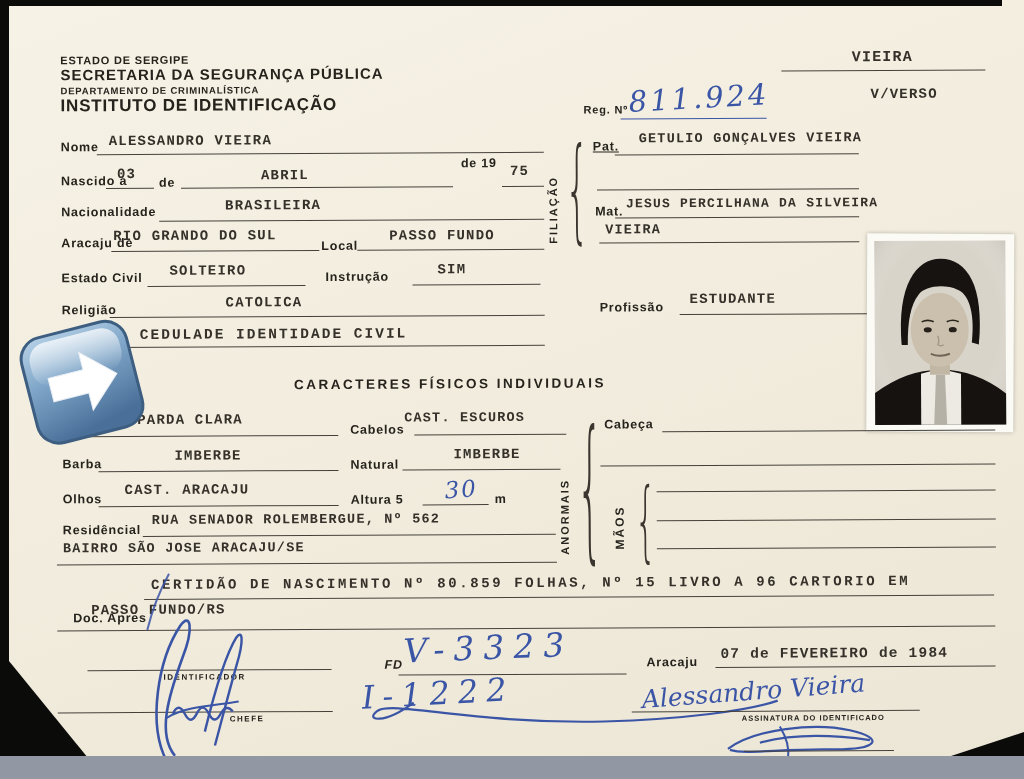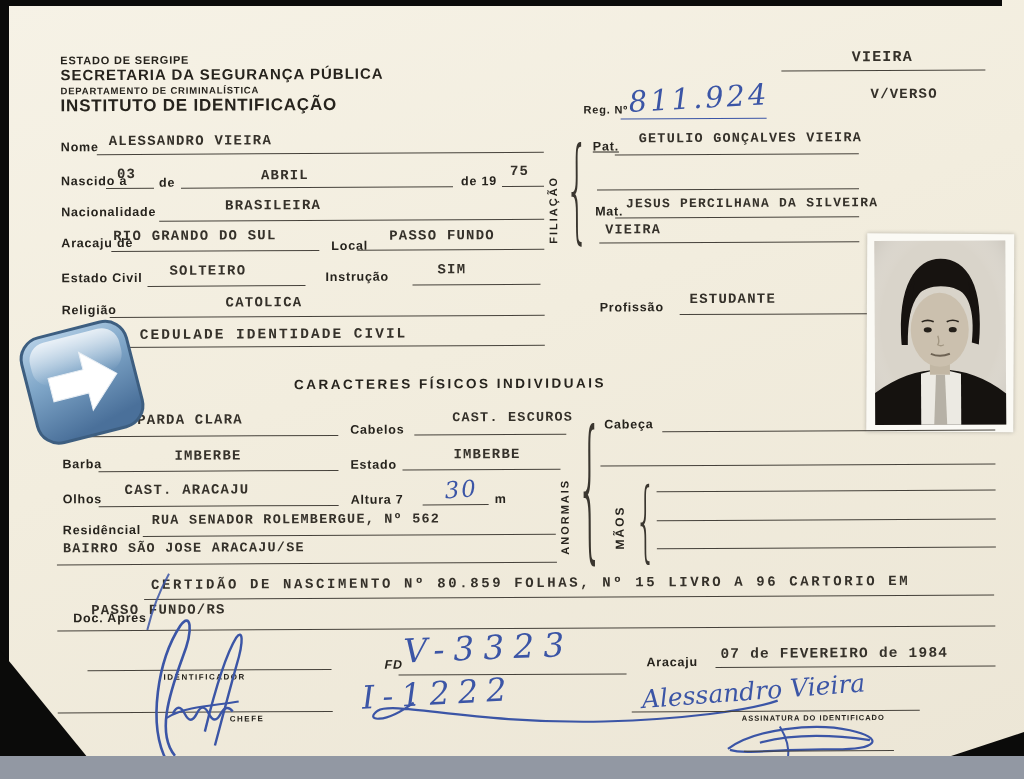--- a/index.html
+++ b/index.html
@@ -42,32 +42,32 @@
     <div class="lbl" style="left:62px;top:138px;">Nome</div>
     <div class="typed" style="left:110px;top:131px;">ALESSANDRO VIEIRA</div>
     <div class="fline" style="left:98px;top:152px;width:447px;"></div>
 
     <div class="lbl" style="left:62px;top:172px;">Nascido a</div>
     <div class="typed" style="left:118px;top:164px;">03</div>
     <div class="fline" style="left:107px;top:186px;width:48px;"></div>
     <div class="lbl" style="left:160px;top:174px;">de</div>
     <div class="typed" style="left:262px;top:166px;">ABRIL</div>
     <div class="fline" style="left:182px;top:186px;width:272px;"></div>
-    <div class="lbl" style="left:462px;top:174px;">de 19</div>
+    <div class="lbl" style="left:462px;top:156px;">de 19</div>
     <div class="typed" style="left:511px;top:163px;">75</div>
     <div class="fline" style="left:503px;top:186px;width:42px;"></div>
 
     <div class="lbl" style="left:62px;top:203px;">Nacionalidade</div>
     <div class="typed" style="left:226px;top:196px;">BRASILEIRA</div>
     <div class="fline" style="left:160px;top:219px;width:385px;"></div>
 
     <div class="lbl" style="left:62px;top:234px;">Aracaju de</div>
     <div class="typed" style="left:114px;top:226px;">RIO GRANDO DO SUL</div>
     <div class="fline" style="left:112px;top:249px;width:208px;"></div>
-    <div class="lbl" style="left:322px;top:238px;margin-left:10px;">Local</div>
+    <div class="lbl" style="left:322px;top:238px;">Local</div>
     <div class="typed" style="left:390px;top:227px;">PASSO FUNDO</div>
     <div class="fline" style="left:358px;top:249px;width:187px;"></div>
 
     <div class="lbl" style="left:62px;top:269px;">Estado Civil</div>
     <div class="typed" style="left:170px;top:261px;">SOLTEIRO</div>
     <div class="fline" style="left:148px;top:284px;width:158px;"></div>
     <div class="lbl" style="left:326px;top:269px;">Instrução</div>
     <div class="typed" style="left:438px;top:261px;">SIM</div>
     <div class="fline" style="left:413px;top:284px;width:128px;"></div>
 
@@ -118,34 +118,34 @@
       <path d="M63,95 Q65,101 63,104 Q66,106 69,104" stroke="#a29682" stroke-width="1.4" fill="none"></path>
       <path d="M56,113 Q65,117 75,113" stroke="#6e6354" stroke-width="2" fill="none"></path>
     </svg>
 
     <div class="lbl" style="left:230px;top:376px;width:440px;text-align:center;font-size:13.5px;letter-spacing:2.5px;">CARACTERES FÍSICOS INDIVIDUAIS</div>
 
     <div class="lbl" style="left:62px;top:420px;">Cor</div>
     <div class="typed" style="left:137px;top:410px;">PARDA CLARA</div>
     <div class="fline" style="left:82px;top:434px;width:256px;"></div>
     <div class="lbl" style="left:350px;top:422px;">Cabelos</div>
-    <div class="typed" style="left:452px;top:410px;font-size:13.5px;">CAST. ESCUROS</div>
+    <div class="typed" style="left:404px;top:410px;font-size:13.5px;">CAST. ESCUROS</div>
     <div class="fline" style="left:414px;top:434px;width:152px;"></div>
 
     <div class="lbl" style="left:62px;top:455px;text-align:center;">Barba</div>
     <div class="typed" style="left:174px;top:446px;">IMBERBE</div>
     <div class="fline" style="left:98px;top:469px;width:240px;"></div>
-    <div class="lbl" style="left:350px;top:457px;">Estado</div>
+    <div class="lbl" style="left:350px;top:457px;">Natural</div>
     <div class="typed" style="left:453px;top:446px;">IMBERBE</div>
     <div class="fline" style="left:402px;top:469px;width:158px;"></div>
 
     <div class="lbl" style="left:62px;top:490px;">Olhos</div>
     <div class="typed" style="left:124px;top:480px;">CAST. ARACAJU</div>
     <div class="fline" style="left:98px;top:504px;width:240px;"></div>
-    <div class="lbl" style="left:350px;top:492px;">Altura 7</div>
+    <div class="lbl" style="left:350px;top:492px;">Altura 5</div>
     <div class="hand" style="left:444px;top:476px;font-size:23px;letter-spacing:2px;transform:rotate(-4deg);">30</div>
     <div class="lbl" style="left:494px;top:492px;">m</div>
     <div class="fline" style="left:422px;top:504px;width:66px;"></div>
 
     <div class="lbl" style="left:62px;top:521px;">Residêncial</div>
     <div class="typed" style="left:151px;top:511px;font-size:13.5px;">RUA SENADOR ROLEMBERGUE, Nº 562</div>
     <div class="fline" style="left:142px;top:534px;width:413px;"></div>
     <div class="typed" style="left:62px;top:539px;font-size:13.5px;">BAIRRO SÃO JOSE ARACAJU/SE</div>
     <div class="fline" style="left:56px;top:562px;width:500px;"></div>
 

